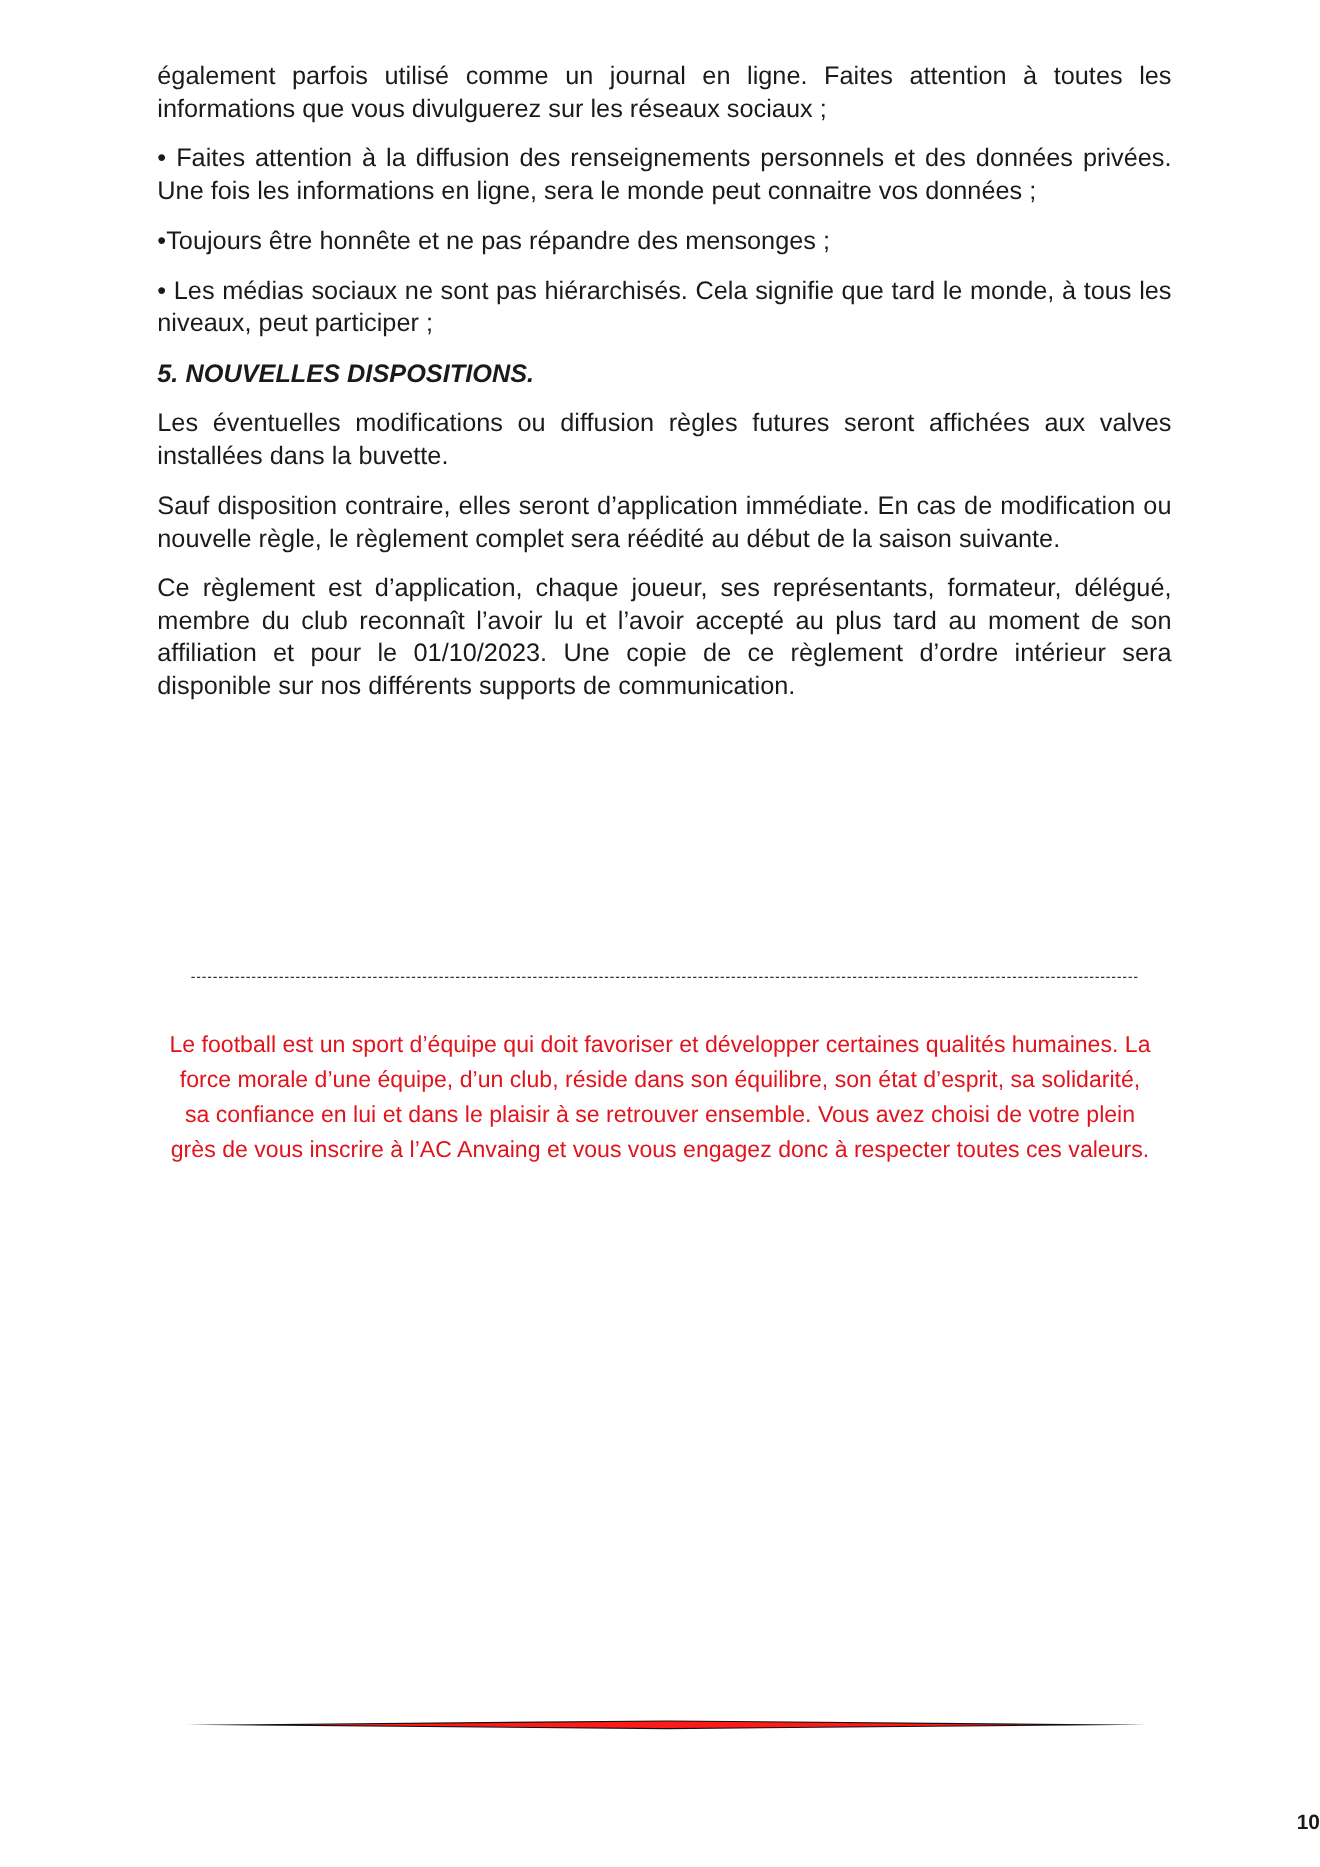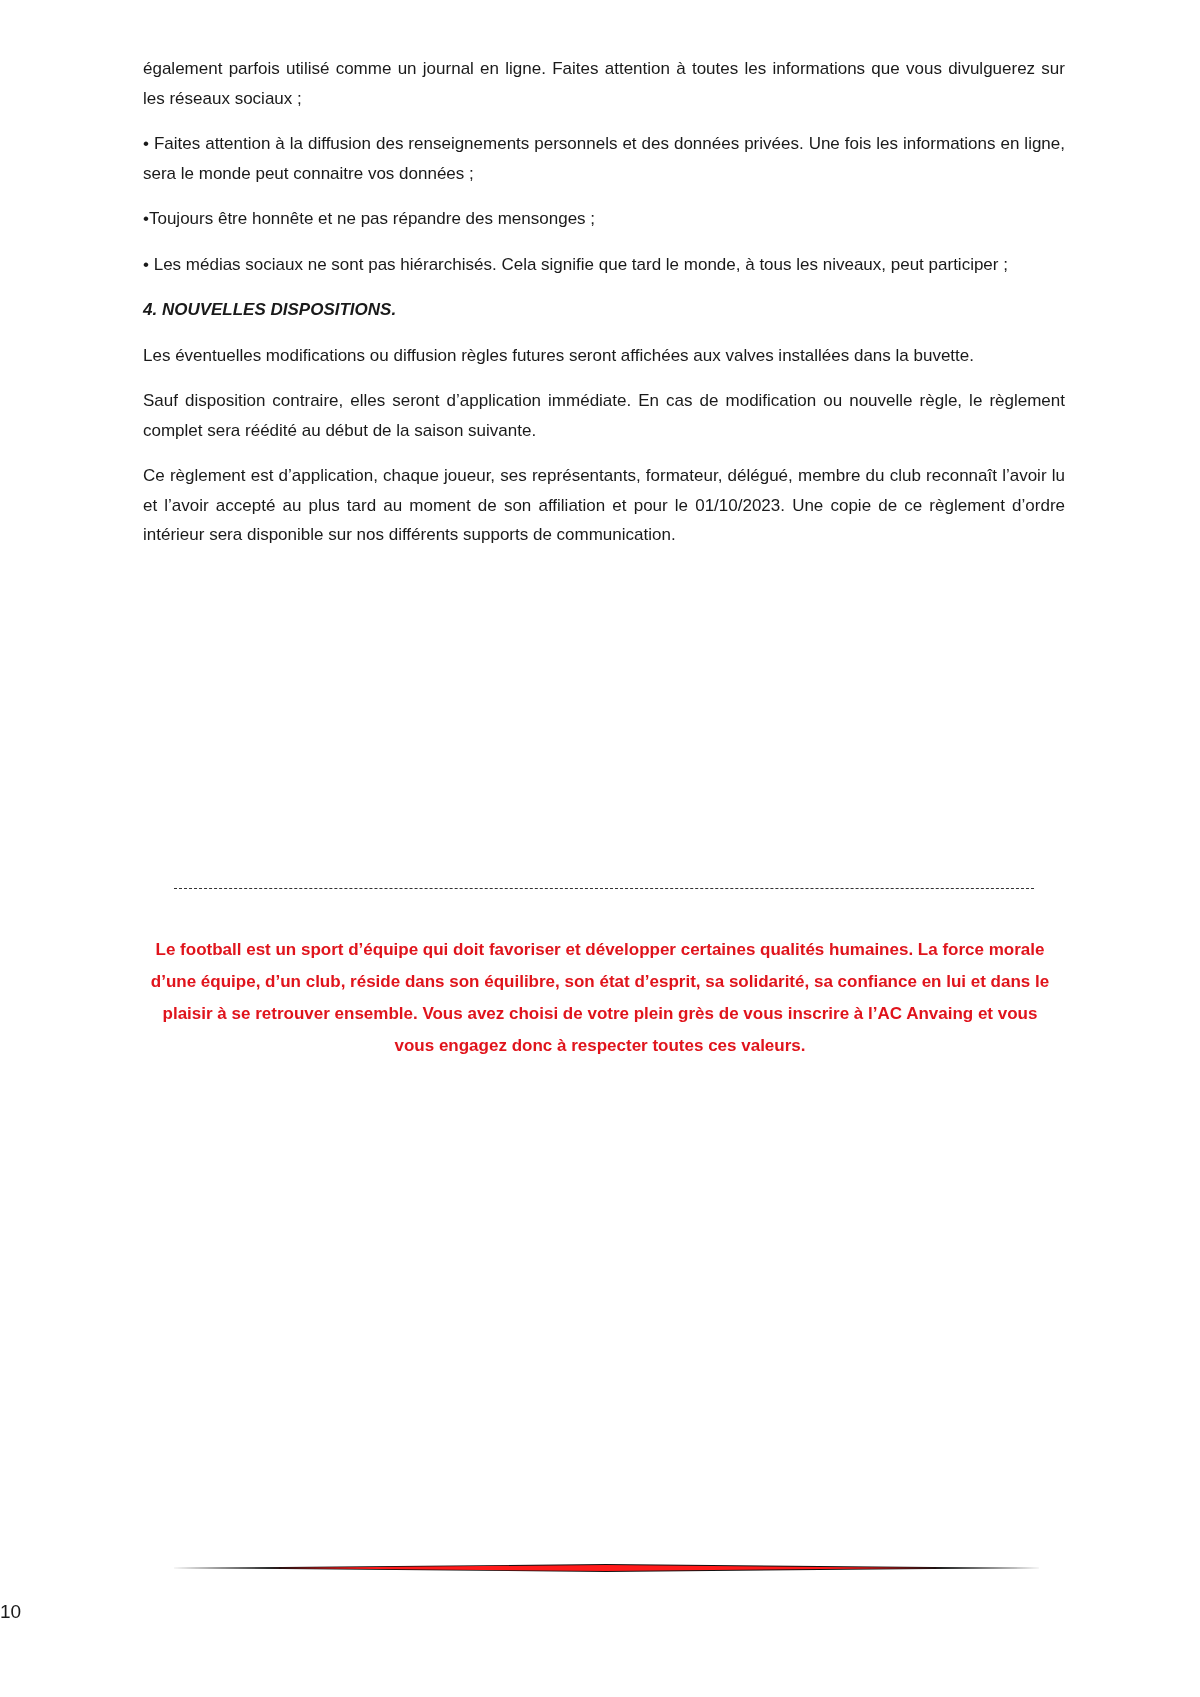--- a/index.html
+++ b/index.html
@@ -1,35 +1,35 @@
 <!DOCTYPE html>
 <html><head>
   <meta charset="utf-8">
   <style>
     html, body { margin: 0; padding: 0; background: #ffffff; }
     body { width: 1200px; height: 1697px; position: relative; overflow: hidden;
            font-family: "Liberation Sans", "DejaVu Sans", sans-serif; color: #1a1a1a; }
-    .content { position: absolute; left: 143px; top: 54px; width: 922px; font-size: 17px; line-height: 29.5px; }
+    .content { position: absolute; left: 143px; top: 54px; width: 922px; font-size: 23px; line-height: 29.5px; }
     .content p { margin: 0 0 16px 0; text-align: justify; }
     .heading { font-weight: bold; font-style: italic; margin: 0 0 16px 0; }
     .sep { position: absolute; left: 174px; top: 888px; width: 860px; height: 0; border-top: 1.5px dashed #333; }
     .motto { position: absolute; left: 150px; top: 934px; width: 900px; text-align: center; color: #e0141c;
-             font-weight: bold; font-size: 17px; line-height: 32px; }
+             font-weight: normal; font-size: 21px; line-height: 32px; }
     .footer-line { position: absolute; left: 170px; top: 1563px; width: 872px; height: 10px; }
-    .page-num { position: absolute; left: 0; width: 1200px; top: 1601px; text-align: left; font-size: 19px; }
+    .page-num { position: absolute; left: 0; width: 1200px; top: 1647px; text-align: right; font-size: 19px; font-weight: bold; }
   </style>
 </head>
 <body>
 
 <div class="content">
   <p>également parfois utilisé comme un journal en ligne. Faites attention à toutes les informations que vous divulguerez sur les réseaux sociaux ;</p>
   <p>• Faites attention à la diffusion des renseignements personnels et des données privées. Une fois les informations en ligne, sera le monde peut connaitre vos données ;</p>
   <p>•Toujours être honnête et ne pas répandre des mensonges ;</p>
   <p>• Les médias sociaux ne sont pas hiérarchisés. Cela signifie que tard le monde, à tous les niveaux, peut participer ;</p>
-  <div class="heading">4. NOUVELLES DISPOSITIONS.</div>
+  <div class="heading">5. NOUVELLES DISPOSITIONS.</div>
   <p>Les éventuelles modifications ou diffusion règles futures seront affichées aux valves installées dans la buvette.</p>
   <p>Sauf disposition contraire, elles seront d’application immédiate. En cas de modification ou nouvelle règle, le règlement complet sera réédité au début de la saison suivante.</p>
   <p>Ce règlement est d’application, chaque joueur, ses représentants, formateur, délégué, membre du club reconnaît l’avoir lu et l’avoir accepté au plus tard au moment de son affiliation et pour le 01/10/2023. Une copie de ce règlement d’ordre intérieur sera disponible sur nos différents supports de communication.</p>
 </div>
 
 <div class="sep"></div>
 
 <div class="motto">Le football est un sport d’équipe qui doit favoriser et développer certaines qualités humaines. La force morale d’une équipe, d’un club, réside dans son équilibre, son état d’esprit, sa solidarité, sa confiance en lui et dans le plaisir à se retrouver ensemble. Vous avez choisi de votre plein grès de vous inscrire à l’AC Anvaing et vous vous engagez donc à respecter toutes ces valeurs.</div>
 
 <svg class="footer-line" viewBox="0 0 872 10" preserveAspectRatio="none">

